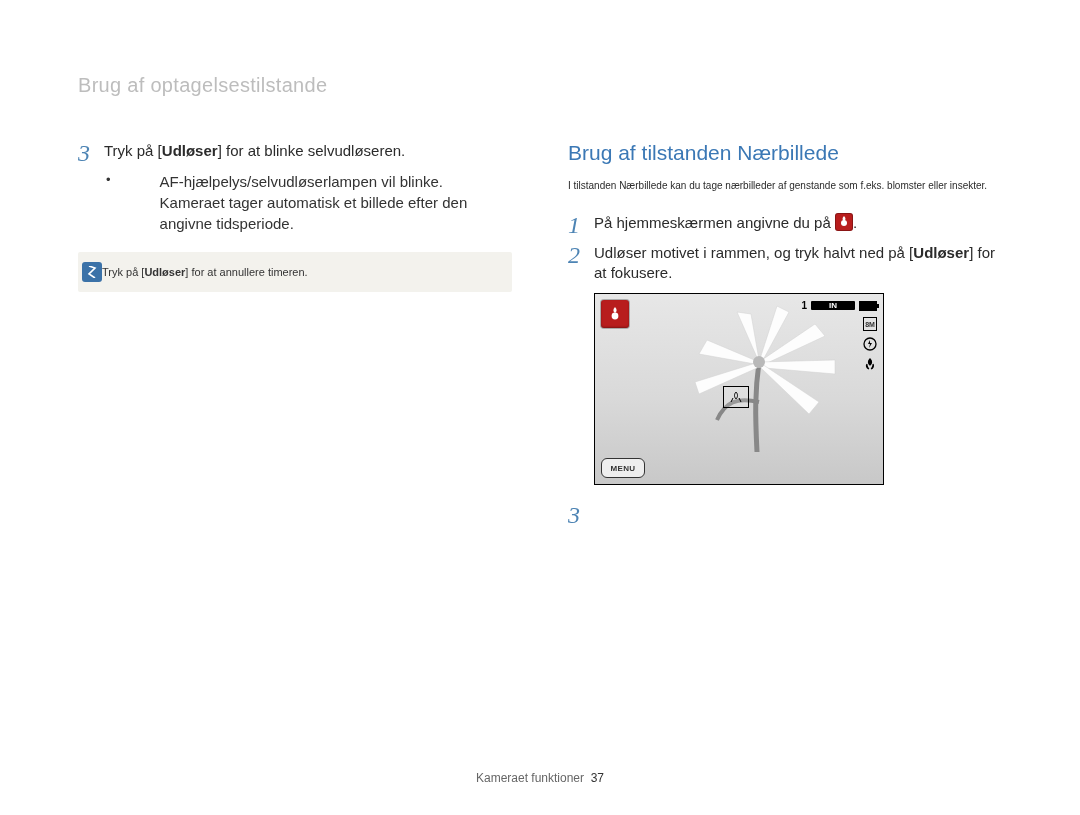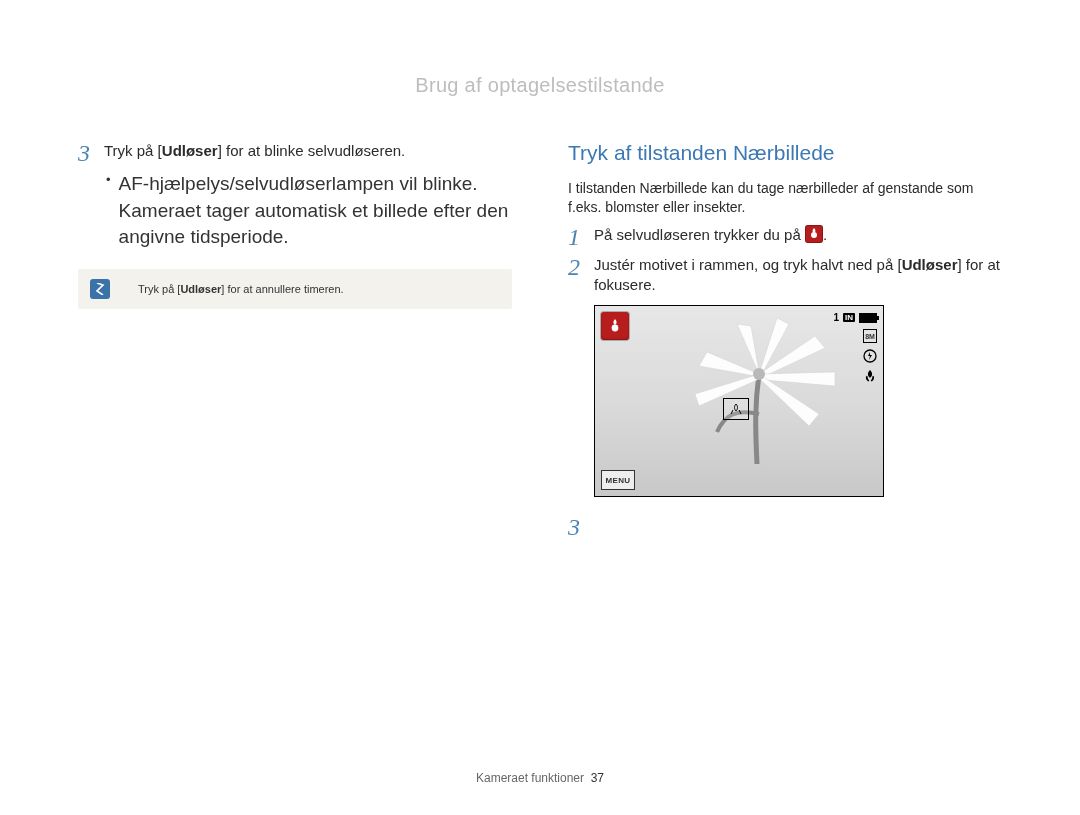--- a/index.html
+++ b/index.html
@@ -1,40 +1,40 @@
 <!DOCTYPE html>
 <html><head>
 <meta charset="utf-8">
 <style>
   * { box-sizing: border-box; margin: 0; padding: 0; }
   html, body { width: 1080px; height: 815px; background: #fff; font-family: Arial, Helvetica, sans-serif; color: #333; }
   .page { width: 1080px; height: 815px; padding: 74px 78px 30px 78px; position: relative; }
-  .breadcrumb { font-size: 20px; color: #bdbdbd; font-weight: 300; letter-spacing: 0.3px; margin-bottom: 44px; text-align: center; }
+  .breadcrumb { font-size: 20px; color: #bdbdbd; font-weight: 300; letter-spacing: 0.3px; margin-bottom: 44px; }
   .columns { display: flex; gap: 56px; }
   .col { flex: 1 1 0; }
   .step-row { display: flex; align-items: flex-start; gap: 10px; margin-bottom: 6px; }
   .step-num { font-size: 24px; color: #4d84b4; font-style: italic; font-weight: 400; line-height: 1; min-width: 16px; font-family: Georgia, 'Times New Roman', serif; }
   .step-text { font-size: 15px; line-height: 1.35; color: #2b2b2b; }
   .step-text b { font-weight: 700; }
   .bullet-row { display: flex; gap: 8px; padding-left: 28px; margin-bottom: 18px; }
-  .bullet { font-size: 19px; line-height: 1.4; color: #333; }
+  .bullet { font-size: 15px; line-height: 1.4; color: #333; margin-left: 41px; }
   .dot { font-size: 13px; line-height: 1.4; }
-  .note-box { background: #f3f2ed; border-radius: 2px; padding: 10px 12px; display: flex; align-items: center; gap: 28px; }
+  .note-box { background: #f3f2ed; border-radius: 2px; padding: 10px 4px; display: flex; align-items: center; gap: 0; }
   .note-icon { width: 20px; height: 20px; background: #3b72a8; border-radius: 3px; display: flex; align-items: center; justify-content: center; color: #fff; font-size: 12px; flex-shrink: 0; }
   .note-text { font-size: 11px; color: #333; }
   .note-text b { font-weight: 700; }
   .section-title { font-size: 21px; color: #3b78b5; font-weight: 400; margin-bottom: 14px; }
-  .intro { font-size: 14px; line-height: 1.35; color: #2b2b2b; margin-bottom: 8px; }
+  .intro { font-size: 10px; line-height: 1.35; color: #2b2b2b; margin-bottom: 20px; }
   .inline-icon { display: inline-block; width: 18px; height: 18px; background: #b81d1d; border-radius: 3px; vertical-align: -3px; box-shadow: inset 0 0 0 1px rgba(0,0,0,0.25); }
   .inline-icon svg { display:block; }
   .camera-screen { width: 290px; height: 192px; border: 1px solid #000; margin: 10px 0 18px 26px; position: relative; background: linear-gradient(180deg, #e7e7e7 0%, #d9d9d9 55%, #c8c8c8 100%); overflow: hidden; }
   .cs-flower { position: absolute; left: 82px; top: 8px; width: 170px; height: 160px; }
   .cs-focus { position:absolute; left:128px; top:92px; width:26px; height:22px; border:1px solid #000; background: rgba(255,255,255,0.15); display:flex; align-items:center; justify-content:center; }
   .cs-mode { position:absolute; left:6px; top:6px; width:28px; height:28px; background:#b81d1d; border-radius:3px; box-shadow: inset 0 -1px 2px rgba(0,0,0,0.3), 0 0 0 1px rgba(0,0,0,0.25); display:flex; align-items:center; justify-content:center; }
-  .cs-menu { position:absolute; left:6px; bottom:6px; width:34px; height:20px; background:#eee; border:1px solid #333; border-radius:0; font-size:8px; font-weight:700; display:flex; align-items:center; justify-content:center; letter-spacing:0.3px; }
+  .cs-menu { position:absolute; left:6px; bottom:6px; width:44px; height:20px; background:#eee; border:1px solid #333; border-radius:6px; font-size:8px; font-weight:700; display:flex; align-items:center; justify-content:center; letter-spacing:0.3px; }
   .cs-status { position:absolute; right:6px; top:6px; display:flex; flex-direction:column; align-items:flex-end; gap:6px; }
   .cs-top { display:flex; align-items:center; gap:4px; }
   .cs-top span { font-size:10px; font-weight:700; color:#000; }
   .battery { width:18px; height:10px; border:1px solid #000; position:relative; }
   .battery::after { content:""; position:absolute; right:-3px; top:2px; width:2px; height:4px; background:#000; }
   .battery .fill { background:#000; width:100%; height:100%; }
   .res-icon { width:14px; height:14px; border:1px solid #000; font-size:7px; font-weight:700; display:flex; align-items:center; justify-content:center; }
   .flash-icon, .macro-icon { width:14px; height:14px; display:flex; align-items:center; justify-content:center; }
   .footer { position:absolute; bottom:30px; left:0; right:0; text-align:center; font-size:12px; color:#666; }
   .footer .pn { color:#333; }
@@ -65,37 +65,37 @@
               <path d="M3 0 L9 2 L3 8 L9 12" stroke="#fff" stroke-width="1.6" fill="none"></path>
             </svg>
         </div>
         <div class="note-text">
           <span>Tryk på [</span><b>Udløser</b><span>] for at annullere timeren.</span>
         </div>
       </div>
     </div>
 
     <div class="col">
-      <div class="section-title">Tryk af tilstanden Nærbillede</div>
+      <div class="section-title">Brug af tilstanden Nærbillede</div>
       <div class="intro">I tilstanden Nærbillede kan du tage nærbilleder af genstande som f.eks. blomster eller insekter.</div>
 
       <div class="step-row">
         <div class="step-num">1</div>
         <div class="step-text">
-          <span>På selvudløseren trykker du på </span><span class="inline-icon"><svg width="18" height="18" viewBox="0 0 18 18">
+          <span>På hjemmeskærmen angivne du på </span><span class="inline-icon"><svg width="18" height="18" viewBox="0 0 18 18">
                 <circle cx="9" cy="10" r="3" fill="#fff"></circle>
                 <path d="M9 3 C7 5 7 7 9 8 C11 7 11 5 9 3 Z" fill="#fff"></path>
               </svg></span><span>.</span>
         </div>
       </div>
 
       <div class="step-row">
         <div class="step-num">2</div>
         <div class="step-text">
-          <span>Justér motivet i rammen, og tryk halvt ned på [</span><b>Udløser</b><span>] for at fokusere.</span>
+          <span>Udløser motivet i rammen, og tryk halvt ned på [</span><b>Udløser</b><span>] for at fokusere.</span>
         </div>
       </div>
 
       <div class="camera-screen">
         <svg class="cs-flower" viewBox="0 0 170 160">
           <path d="M80 150 C78 110 78 90 82 60" stroke="#888" stroke-width="5" fill="none"></path>
           <path d="M82 100 C60 95 48 100 40 118" stroke="#888" stroke-width="4" fill="none"></path>
           <g fill="#fdfdfd" stroke="#d0d0d0" stroke-width="0.5">
             <path d="M82 60 L60 10 L74 12 L82 58 Z"></path>
             <path d="M82 60 L100 4 L112 10 L86 58 Z"></path>
@@ -115,21 +115,21 @@
         <div class="cs-mode">
           <svg width="18" height="18" viewBox="0 0 18 18">
               <circle cx="9" cy="11" r="3.4" fill="#fff"></circle>
               <path d="M9 2 C6.8 4.2 6.8 6.6 9 8 C11.2 6.6 11.2 4.2 9 2 Z" fill="#fff"></path>
             </svg>
         </div>
         <div class="cs-menu">MENU</div>
         <div class="cs-status">
           <div class="cs-top">
             <span>1</span>
-            <span style="background:#000;color:#fff;padding:0 2px;border-radius:1px;font-size:8px;">IN</span>
+            <span style="background:#000;color:#fff;padding:0 18px;border-radius:1px;font-size:8px;">IN</span>
             <div class="battery">
                 <div class="fill"></div>
               </div>
           </div>
           <div class="res-icon">8M</div>
           <div class="flash-icon">
             <svg width="14" height="14" viewBox="0 0 14 14">
                 <circle cx="7" cy="7" r="6" fill="none" stroke="#000" stroke-width="1.3"></circle>
                 <path d="M7 3 L5 7 L7 7 L6 11 L9 6 L7 6 Z" fill="#000"></path>
               </svg>

